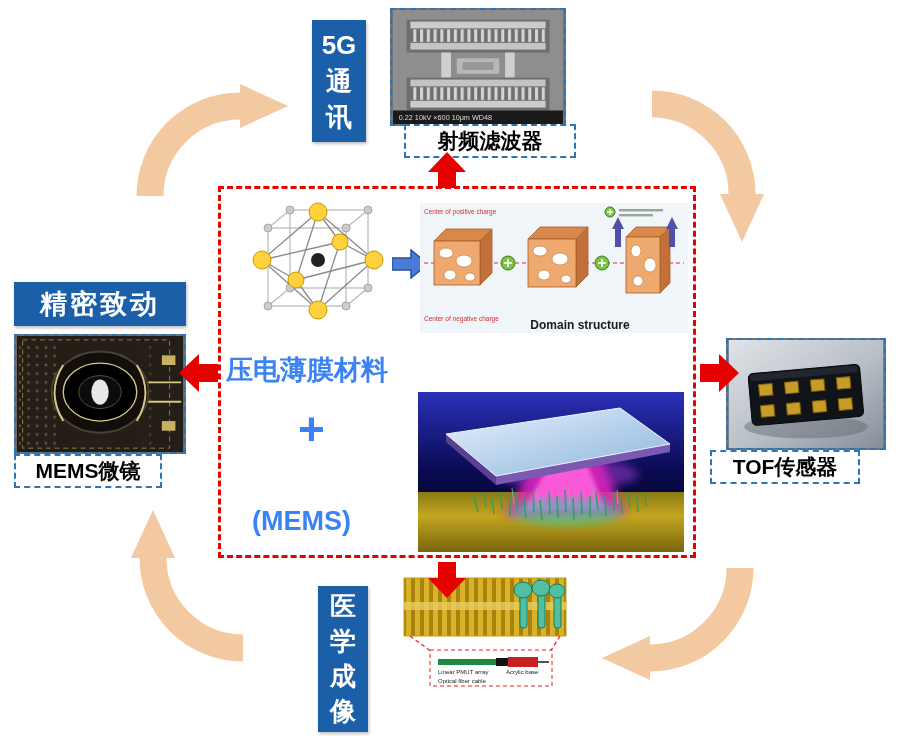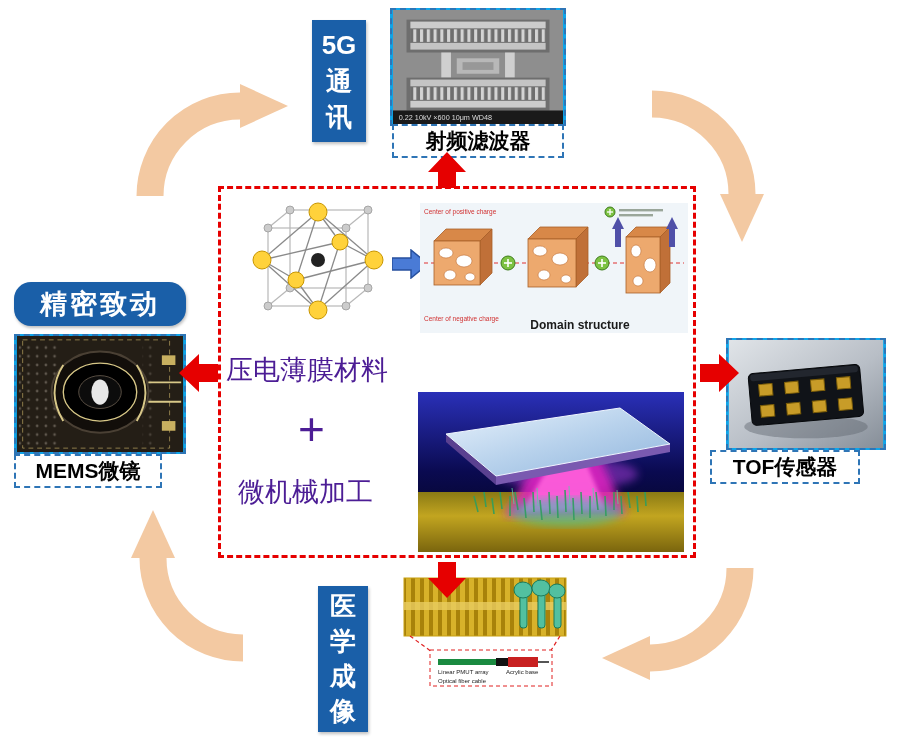--- a/index.html
+++ b/index.html
@@ -2,32 +2,32 @@
 <html><head>
 <meta charset="utf-8">
 <style>
   html,body{margin:0;padding:0;background:#ffffff;}
   body{font-family:"Liberation Sans",sans-serif;}
   .canvas{position:relative;width:903px;height:750px;background:#fff;overflow:hidden;}
   .abs{position:absolute;}
   .overlay{position:absolute;left:0;top:0;pointer-events:none;z-index:6;}
   .center-box{position:absolute;left:218px;top:186px;width:478px;height:372px;
     border:3px dashed #E60000;box-sizing:border-box;background:#fff;z-index:3;}
-  .red-text{position:absolute;color:#4c1d95;font-weight:400;white-space:nowrap;}
+  .red-text{position:absolute;color:#3b82f6;font-weight:700;white-space:nowrap;}
   .cat{position:absolute;background:#1A5FA8;color:#fff;font-weight:700;
     display:flex;align-items:center;justify-content:center;z-index:4;
     box-shadow:1px 2px 3px rgba(0,0,0,.25);}
   .cat.vert{flex-direction:column;}
   .cat .ln{line-height:36px;font-size:26px;}
   .cat.horiz{font-size:27px;letter-spacing:3px;}
   .dev{position:absolute;background:#fff;border:2px dashed #2E75B6;box-sizing:border-box;
     color:#000;font-weight:700;font-size:21px;display:flex;align-items:center;
     justify-content:center;z-index:4;white-space:nowrap;}
   .imgframe{position:absolute;border:2px dashed #2E75B6;box-sizing:border-box;
-    background:#0ea5e9;z-index:4;text-align:right;}
+    background:#737373;z-index:4;text-align:right;}
   .imgframe svg,.plain svg{display:block;width:100%;height:100%;}
   .plain{position:absolute;z-index:4;}
   svg text{font-family:"Liberation Sans",sans-serif;}
 </style>
 </head>
 <body>
 
 <div class="canvas">
 
   <svg class="overlay" width="903" height="750" viewBox="0 0 903 750">
@@ -161,21 +161,21 @@
         <rect x="199" y="11" width="34" height="2.4" fill="#9aa69a"></rect>
 
         <text x="4" y="11" font-size="6.5" fill="#d03030">Center of positive charge</text>
         <text x="4" y="118" font-size="6.5" fill="#d03030">Center of negative charge</text>
         <text x="160" y="126" font-size="12" font-weight="bold" fill="#1a1a1a" text-anchor="middle">Domain structure</text>
       </svg>
     </div>
 
     <div class="red-text" style="left:5px;top:163px;font-size:27px;">压电薄膜材料</div>
     <div class="red-text" style="left:77px;top:213px;font-size:46px;">+</div>
-    <div class="red-text" style="left:17px;top:285px;font-size:27px;">微机械加工</div>
+    <div class="red-text" style="left:31px;top:317px;font-size:27px;">(MEMS)</div>
 
     <div class="abs" style="left:197px;top:203px;width:266px;height:160px;">
       <svg viewBox="0 0 266 160" width="266" height="160">
         <defs>
           <linearGradient id="pm-bg" x1="0" y1="0" x2="0" y2="1">
             <stop offset="0" stop-color="#2A30B8"></stop>
               <stop offset="0.5" stop-color="#0A0A50"></stop>
             <stop offset="0.8" stop-color="#06062A"></stop>
           </linearGradient>
           <linearGradient id="pm-gold" x1="0" y1="0" x2="0" y2="1">
@@ -262,21 +262,21 @@
       <rect x="66" y="50" width="44" height="16" fill="#B8B8B8"></rect>
       <rect x="72" y="54" width="32" height="8" fill="#989898"></rect>
       <rect x="14" y="70" width="148" height="34" fill="#6E6E6E"></rect>
       <rect x="18" y="72" width="140" height="7" fill="#C4C4C4"></rect>
       <rect x="18" y="80" width="140" height="13" fill="url(#rf-teeth)"></rect>
       <rect x="18" y="94" width="140" height="7" fill="#CCCCCC"></rect>
       <rect x="0" y="104" width="176" height="14" fill="#1A1A1A"></rect>
       <text x="6" y="114" font-size="7.5" fill="#DDDDDD">0.22  10kV  ×600  10μm WD48</text>
     </svg>
   </div>
-  <div class="dev" style="left:392px;top:124px;width:172px;height:34px;">射频滤波器</div>
+  <div class="dev" style="left:404px;top:124px;width:172px;height:34px;">射频滤波器</div>
 
 
   <div class="imgframe" style="left:726px;top:338px;width:160px;height:112px;">
     <svg viewBox="0 0 160 112">
       <defs>
         <linearGradient id="tof-bg" x1="0" y1="0" x2="1" y2="1">
           <stop offset="0" stop-color="#E0E4E8"></stop>
             <stop offset="0.55" stop-color="#B8BEC6"></stop>
           <stop offset="1" stop-color="#868E98"></stop>
         </linearGradient>
@@ -335,21 +335,21 @@
       <rect x="36" y="83" width="58" height="6" fill="#1A8A40"></rect>
       <rect x="94" y="82" width="12" height="8" fill="#111111"></rect>
       <rect x="106" y="81" width="30" height="10" fill="#C82020"></rect>
       <line x1="136" y1="86" x2="147" y2="86" stroke="#555555" stroke-width="2"></line>
       <text x="36" y="98" font-size="6" fill="#222222">Linear PMUT array</text>
       <text x="104" y="98" font-size="6" fill="#222222">Acrylic base</text>
       <text x="36" y="107" font-size="6" fill="#222222">Optical fiber cable</text>
     </svg>
   </div>
 
-  <div class="cat horiz" style="left:14px;top:282px;width:172px;height:44px;border-radius:17px;">精密致动</div>
+  <div class="cat horiz" style="left:14px;top:282px;width:172px;height:44px;">精密致动</div>
 
   <div class="imgframe" style="left:14px;top:334px;width:172px;height:120px;">
     <svg viewBox="0 0 172 120">
       <rect width="172" height="120" fill="#241E16"></rect>
       <defs>
         <pattern id="mm-dots" width="9" height="9" patternUnits="userSpaceOnUse">
           <circle cx="3" cy="3" r="1.4" fill="#6A6258"></circle>
         </pattern>
       </defs>
       <rect x="2" y="6" width="42" height="108" fill="url(#mm-dots)" opacity="0.85"></rect>

